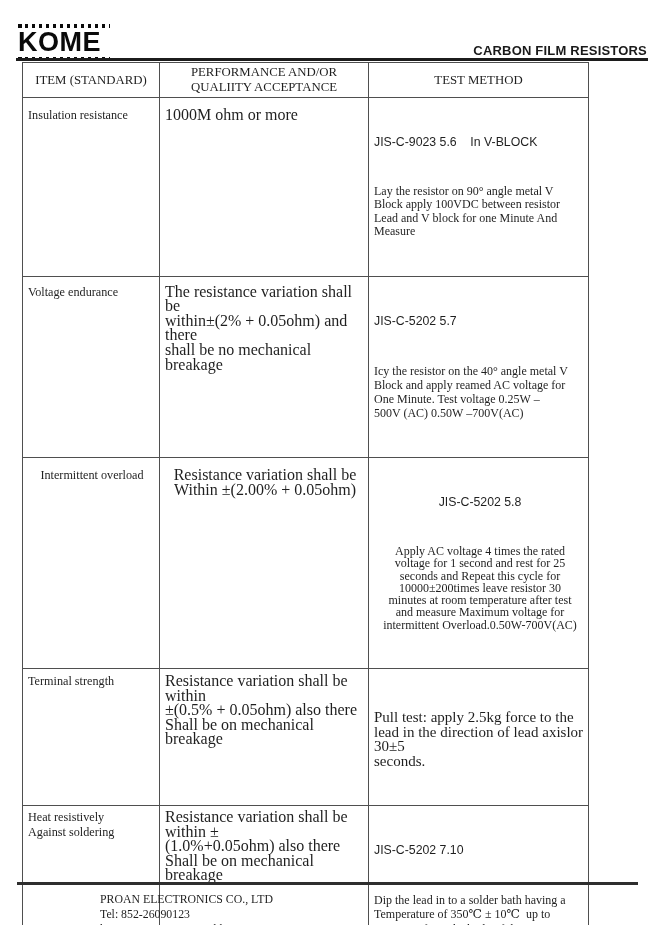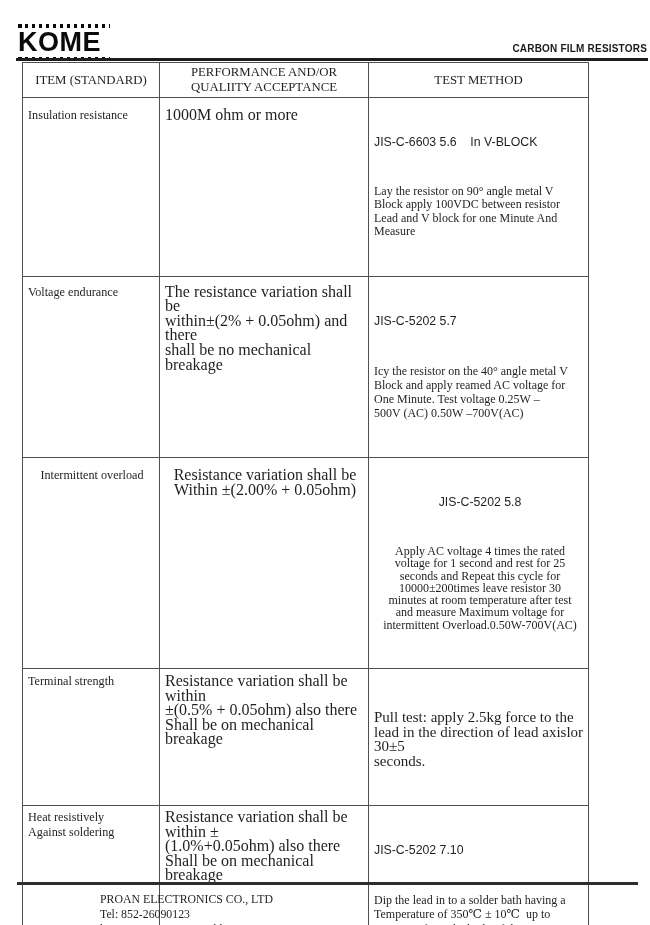--- a/index.html
+++ b/index.html
@@ -23,21 +23,21 @@
   }
   .logo .logo-text {
     font-family: "Liberation Sans", "DejaVu Sans", sans-serif;
     font-weight: 900; font-size: 27px; line-height: 27px;
     letter-spacing: 0.5px; color: #0a0a0a;
     padding: 1px 2px 1px 0;
   }
   .product-family {
     position: absolute; right: 3px; top: 43px;
     font-family: "Liberation Sans", "DejaVu Sans", sans-serif;
-    font-weight: bold; font-size: 10px; color: #1a1a1a;
+    font-weight: bold; font-size: 13px; color: #1a1a1a;
     letter-spacing: 0.2px;
   }
   .rule-top {
     position: absolute; left: 16px; top: 58px;
     width: 632px; height: 3px; background: #1c1c1c;
   }
   
   table.spec {
     position: absolute; left: 22px; top: 62px;
     border-collapse: collapse; table-layout: fixed;
@@ -111,21 +111,21 @@
       <td class="c-item">ITEM (STANDARD)</td>
       <td class="c-perf">PERFORMANCE AND/OR
 QUALIITY ACCEPTANCE</td>
       <td class="c-test">TEST METHOD</td>
     </tr>
 
     <tr class="r1">
       <td class="c-item">Insulation resistance</td>
       <td class="c-perf">1000M ohm or more</td>
       <td class="c-test">
-        <div class="test-code">JIS-C-6603 5.6    In V-BLOCK</div>
+        <div class="test-code">JIS-C-9023 5.6    In V-BLOCK</div>
         <div class="test-body">Lay the resistor on 90° angle metal V
 Block apply 100VDC between resistor
 Lead and V block for one Minute And
 Measure</div>
       </td>
     </tr>
 
     <tr class="r2">
       <td class="c-item">Voltage endurance</td>
       <td class="c-perf">The resistance variation shall be

